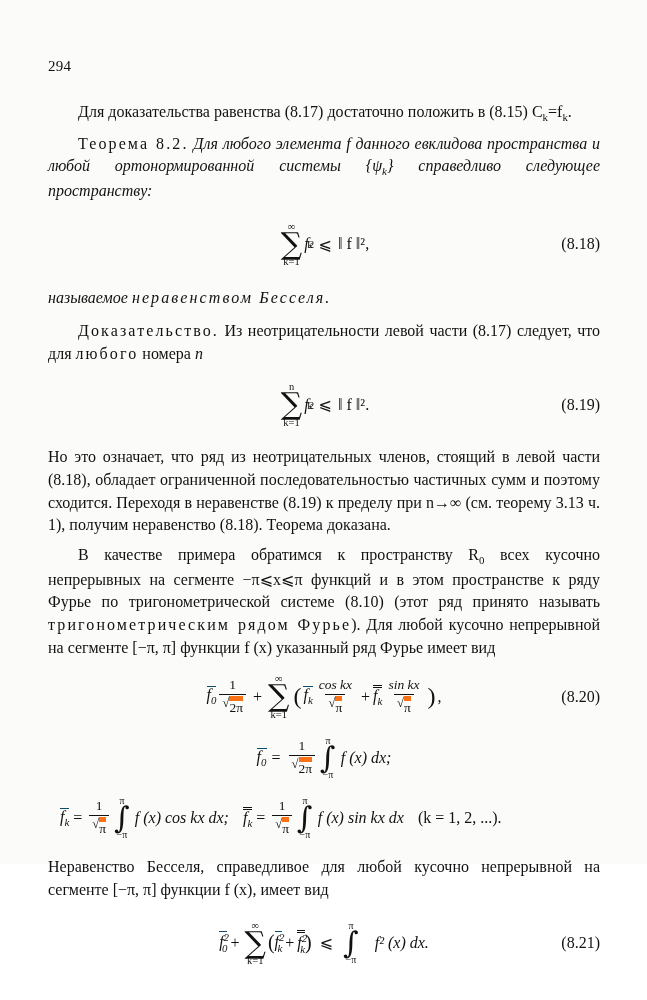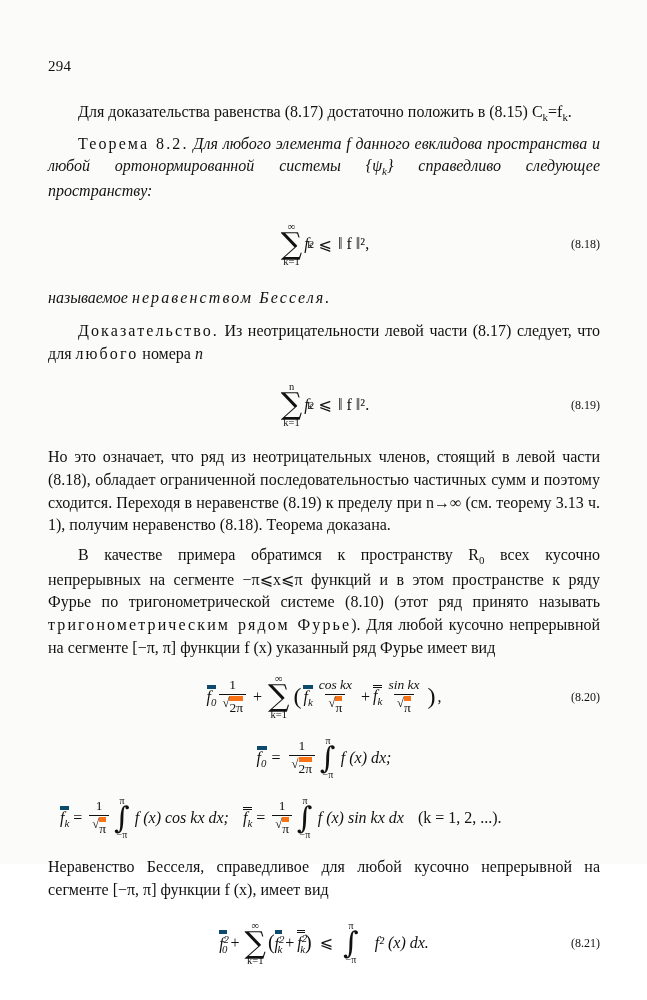--- a/index.html
+++ b/index.html
@@ -70,21 +70,21 @@
   }
   .eqbody {
     text-align: center;
     font-size: 16px;
   }
   .eqnum {
     position: absolute;
     right: 0;
     top: 50%;
     transform: translateY(-50%);
-    font-size: 12px;
+    font-size: 16px;
   }
   
   .mrow {
     display: inline-flex;
     align-items: center;
     justify-content: center;
     vertical-align: middle;
   }
   .sum {
     display: inline-flex;
@@ -134,21 +134,21 @@
   .intg .big {
     font-size: 30px;
     line-height: 0.8;
     font-family: "DejaVu Serif", serif;
   }
   sup.s, sub.s {
     font-size: 0.68em;
   }
   .ovl {
     display: inline-block;
-    border-top: 4px solid #0c4a6e;
+    border-top: 1px solid #0c4a6e;
     padding-top: 0px;
     line-height: 1.05;
   }
   .ovl2 {
     display: inline-block;
     border-top: 3px double #111;
     padding-top: 0px;
     line-height: 1.05;
   }
   .rad {

